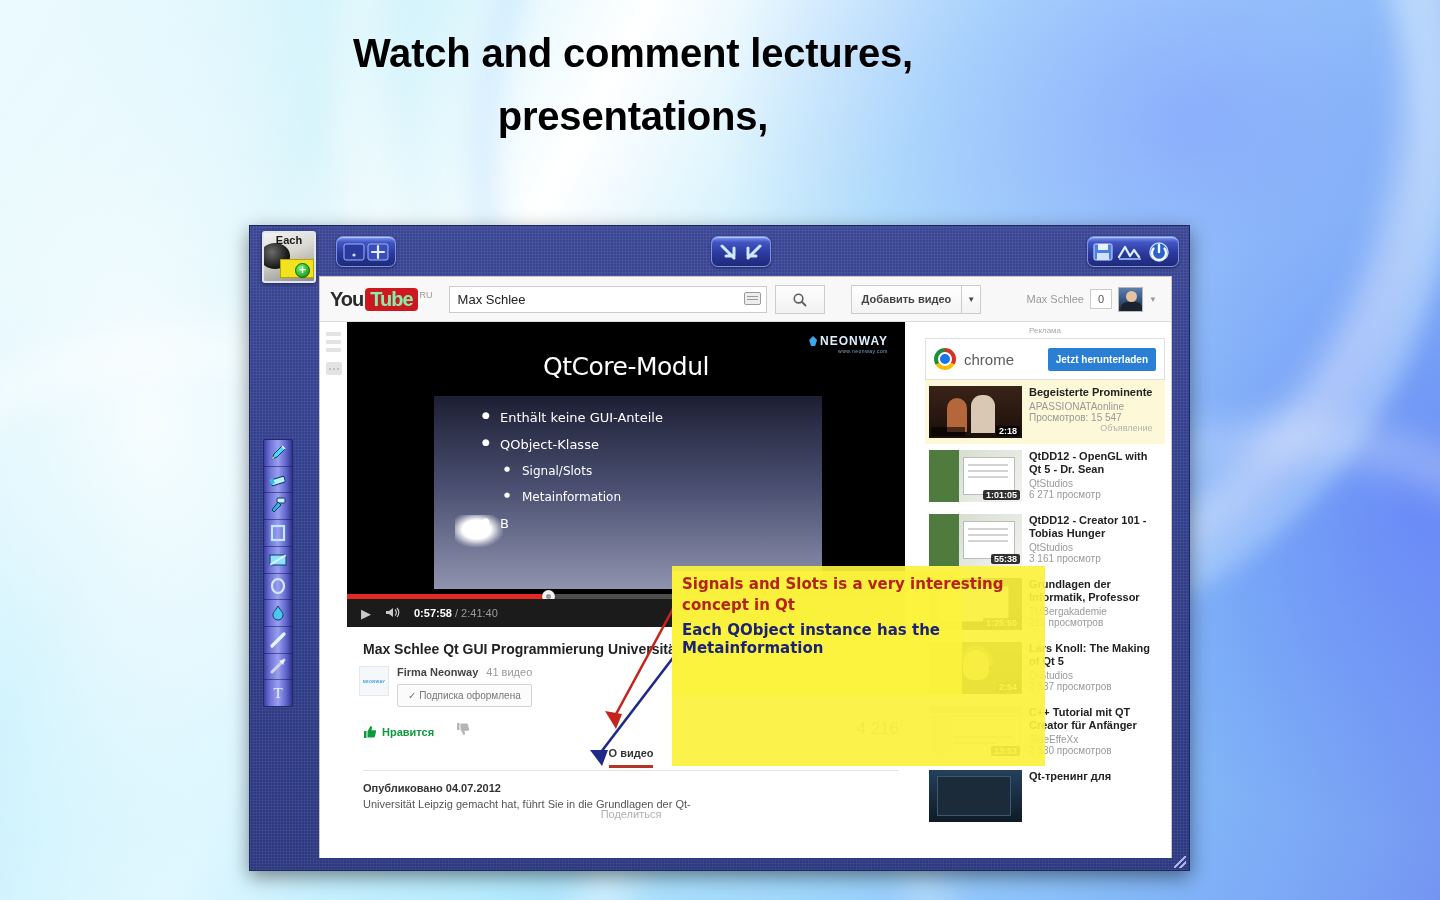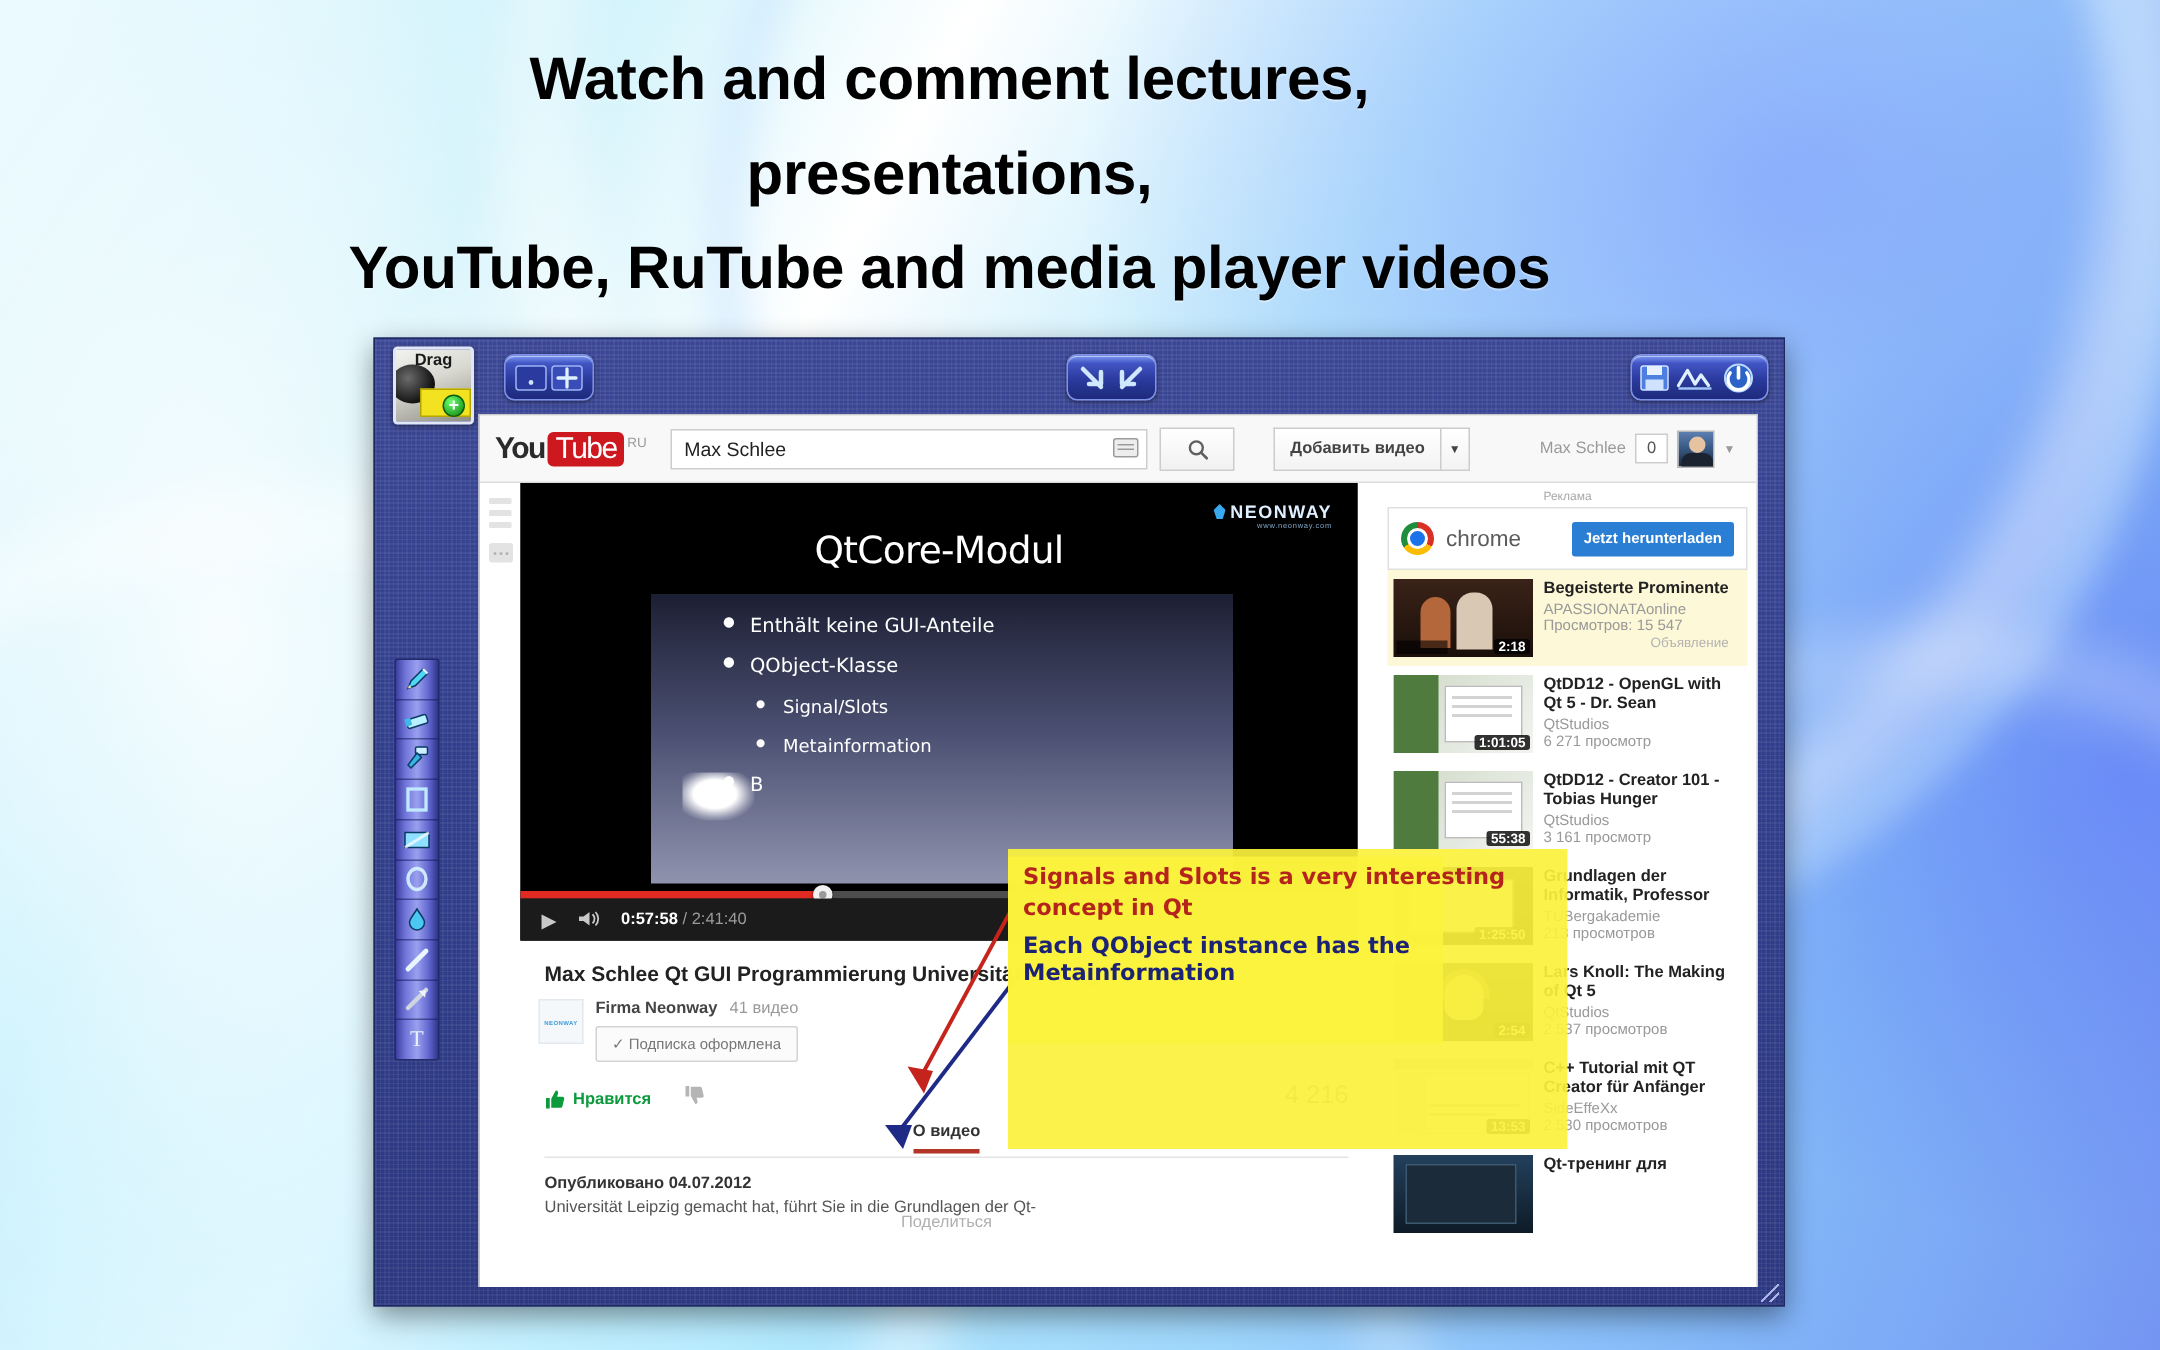--- a/index.html
+++ b/index.html
@@ -99,21 +99,21 @@
   #yt-page {
     position:absolute; left:69px; top:50px; width:853px; height:582px;
     background:#fff; overflow:hidden; border:1px solid #c8c8c8; border-bottom:none;
   }
   #yt-header {
     height:45px; border-bottom:1px solid #dcdcdc; background:#f8f8f8;
     display:flex; align-items:center; padding:0 10px; gap:8px;
   }
   #yt-logo { display:flex; align-items:flex-start; gap:2px; margin-right:8px; }
   #yt-logo .you { font-weight:bold; font-size:20px; color:#2b2b2b; letter-spacing:-1px; }
-  #yt-logo .tube { background:#cc181e; color:#ffffff; font-weight:normal; font-size:20px;
+  #yt-logo .tube { background:#cc181e; color:#86efac; font-weight:bold; font-size:20px;
     letter-spacing:-1px; padding:0 5px; border-radius:4px; }
   #yt-logo .cc { font-size:9px; color:#9a9a9a; margin-top:2px; }
 
   #yt-search-wrap { position:relative; flex:0 0 318px; }
   #yt-search-input {
     width:100%; height:27px; border:1px solid #ccc; background:#fff; padding:0 34px 0 8px;
     font-size:13px; color:#222; font-family:"Liberation Sans", sans-serif;
   }
   #kbd-icon { position:absolute; right:6px; top:6px; width:17px; height:13px;
     border:1px solid #9b9b9b; border-radius:2px; background:#ededed; }
@@ -283,31 +283,30 @@
 <body>
 
 <div class="swirl" id="swirl-a"></div>
 <div class="swirl" id="swirl-b"></div>
 <div class="swirl" id="swirl-c"></div>
 <div class="swirl" id="swirl-d"></div>
 
 <div id="heading">
   <div>Watch and comment lectures,</div>
   <div>presentations,</div>
-  <div>YouTube, RuTube and media player videos</div>
 </div>
 
 <div id="app-window">
 
   <div id="app-toolbar">
 
     <div id="drag-thumb">
       <div class="ball"></div>
       <div class="yellow"></div>
-      <div class="label">Drag</div>
+      <div class="label">Each</div>
       <div class="plus">+</div>
     </div>
 
     <div class="tb-btn" id="tb-open">
       <svg width="46" height="20" viewBox="0 0 46 20">
         <rect x="1" y="2" width="20" height="16" rx="2" fill="#2b3a9e" stroke="#9fb4f5"></rect>
         <circle cx="11" cy="13" r="1.6" fill="#cfe2ff"></circle>
         <rect x="25" y="2" width="20" height="16" rx="2" fill="#3a4cb8" stroke="#9fb4f5"></rect>
         <path d="M35 4v12M29 10h12" stroke="#dff0ff" stroke-width="2.2" stroke-linecap="round"></path>
       </svg>

